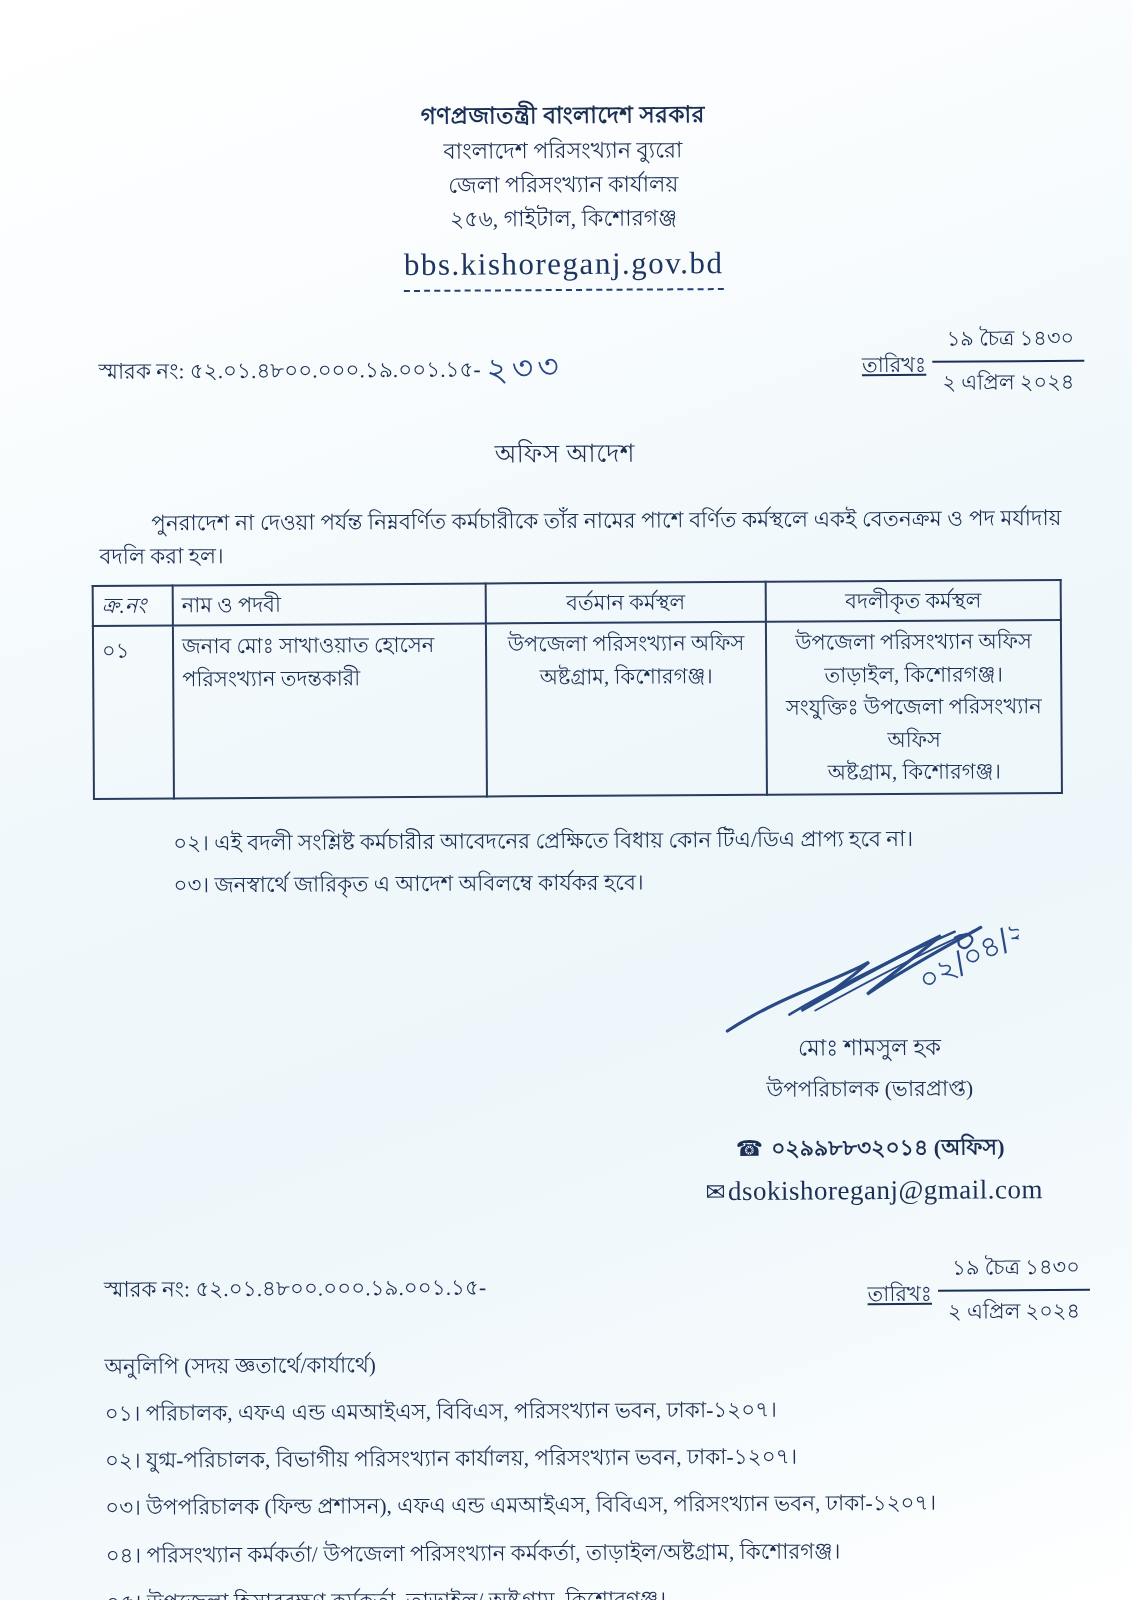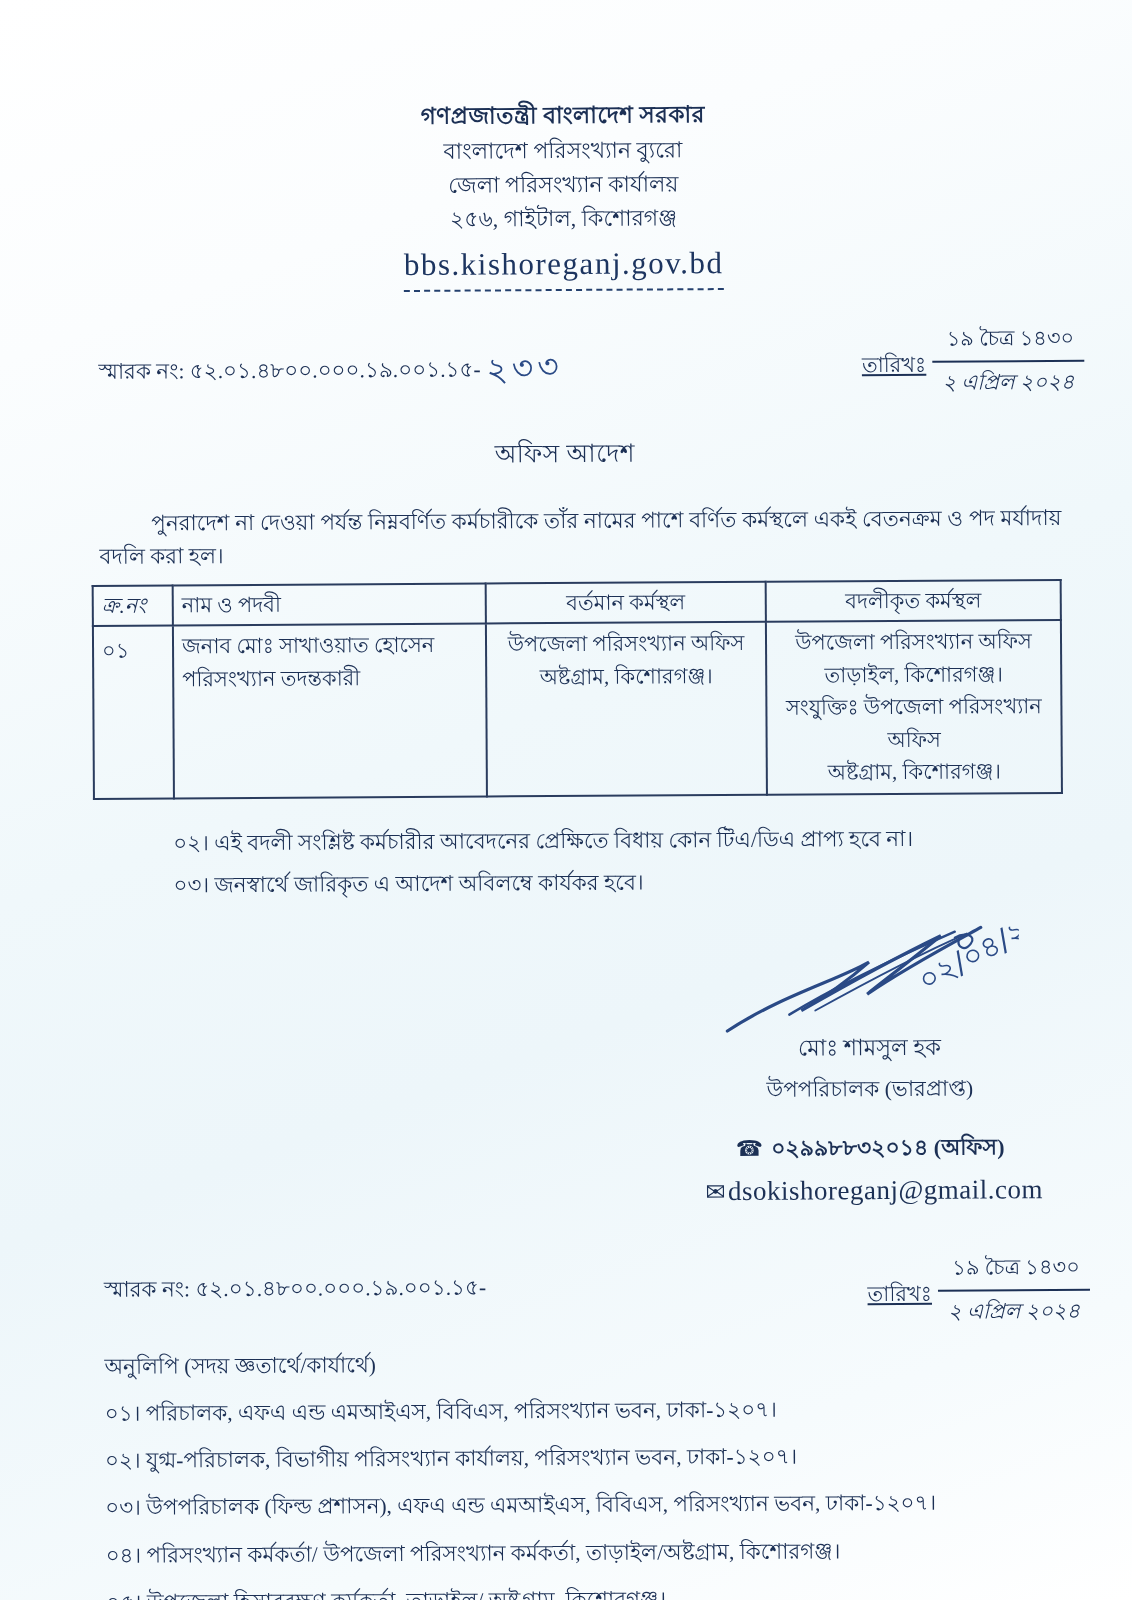--- a/index.html
+++ b/index.html
@@ -35,21 +35,21 @@
   .memo-line{font-size:21.5px;white-space:nowrap;padding-top:14px;}
   .hand-number{
     display:inline-block;font-size:33px;color:#2a4a86;
     transform:rotate(-3deg) translateY(3px);letter-spacing:4px;
     font-family:"DejaVu Serif",serif;
   }
   .date-block{display:flex;align-items:center;gap:6px;font-size:21px;}
   .date-label{padding-top:8px;text-decoration:underline;}
   .date-frac{display:inline-block;text-align:right;}
   .date-top{padding:0 10px 3px 10px;border-bottom:2px solid #1c3055;}
-  .date-bot{padding:4px 10px 0 10px;font-style:italic;}
+  .date-bot{padding:4px 10px 0 10px;}
   
   .doc-title{text-align:center;font-size:25px;margin-top:30px;letter-spacing:.5px;}
   .order-par{
     margin:28px 70px 0 100px;font-size:21.5px;line-height:1.55;
     text-align:justify;text-indent:52px;
   }
   
   table.order-table{
     border-collapse:collapse;margin:10px 64px 0 92px;width:970px;
     font-size:21px;

